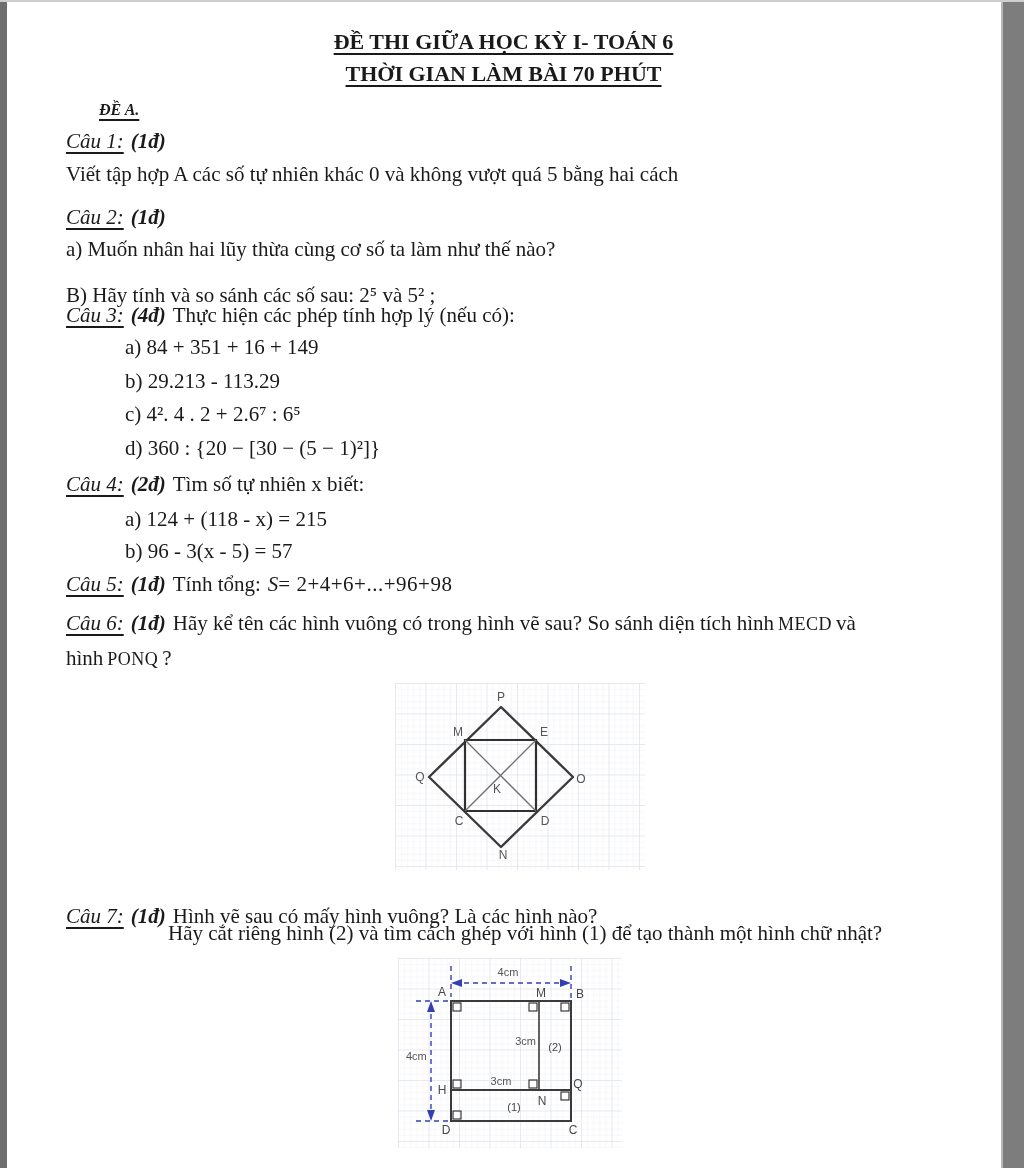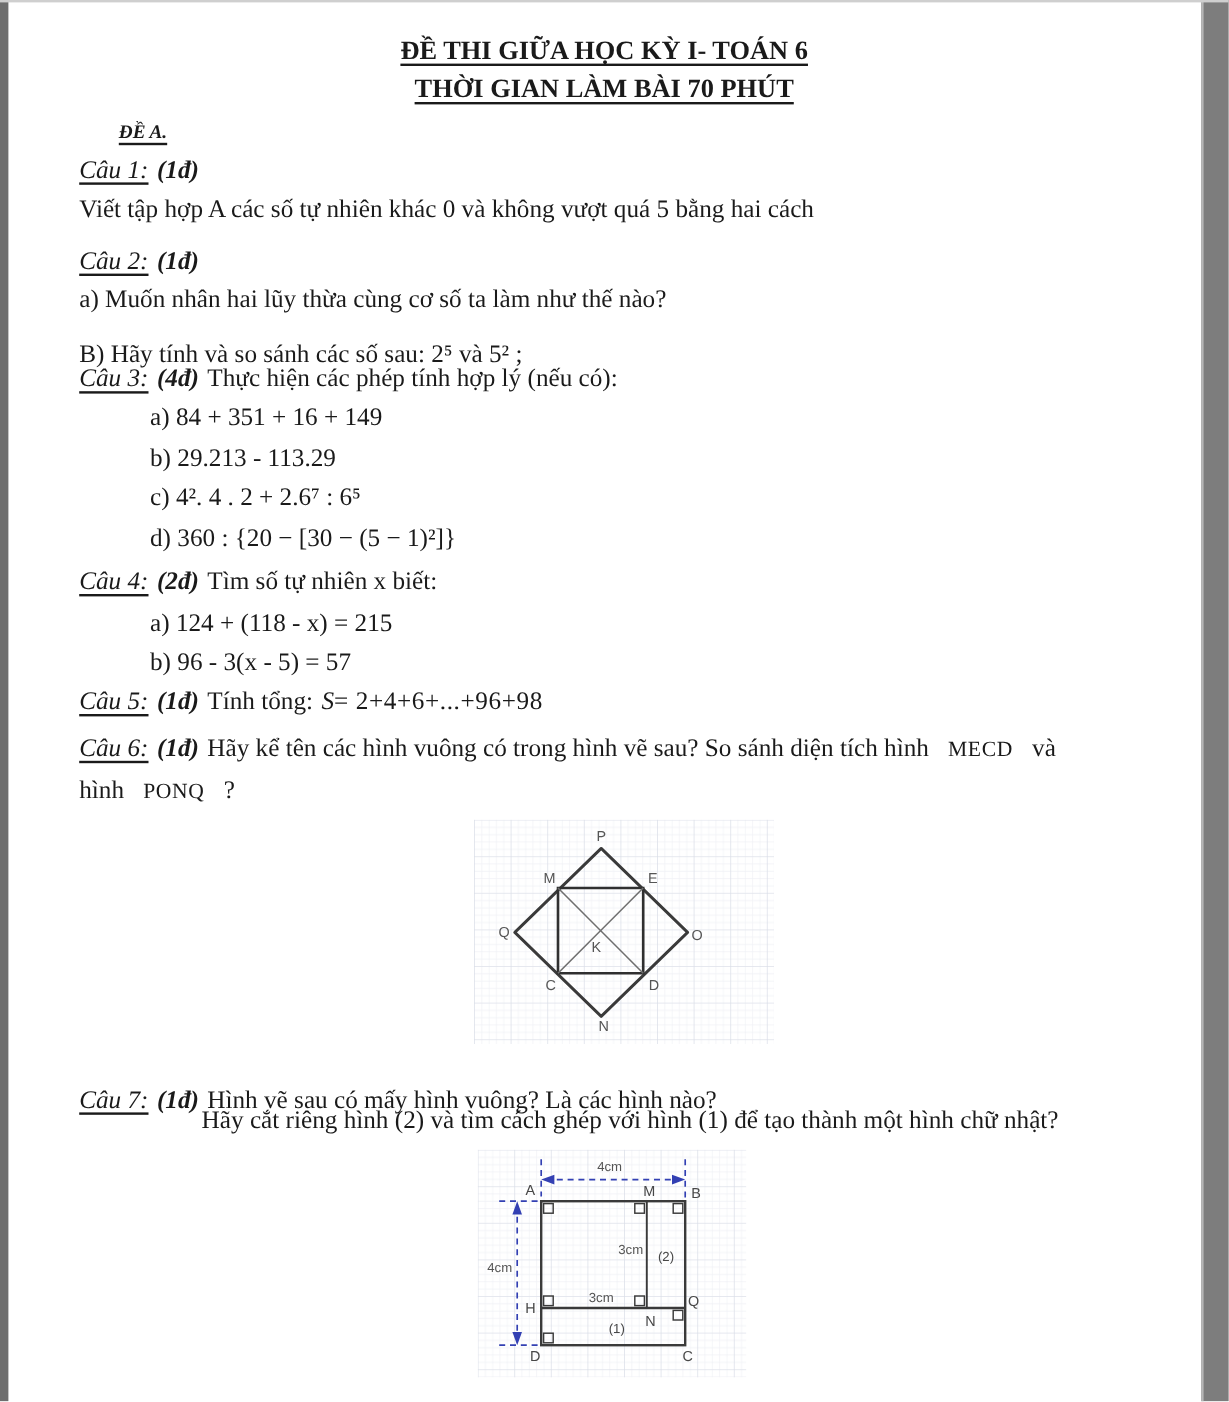--- a/index.html
+++ b/index.html
@@ -9,21 +9,21 @@
   .edge-right{position:absolute;left:1001px;top:0;width:23px;height:1168px;background:#7d7d7d;border-left:2px solid #b7b7b7;}
   .edge-top{position:absolute;left:0;top:0;width:1024px;height:2px;background:#cfcfcf;}
   .line{position:absolute;white-space:nowrap;font-size:21px;line-height:1.25;}
   .center{left:7px;width:993px;text-align:center;}
   .title-text{font-weight:bold;font-size:22px;text-decoration:underline;text-decoration-thickness:2px;text-underline-offset:4px;}
   .qlabel{font-weight:normal;font-style:italic;text-decoration:underline;text-decoration-thickness:2px;text-underline-offset:4px;}
   .qpts{font-weight:bold;font-style:italic;margin-left:7px;}
   .qintro{margin-left:7px;}
   .deA{font-weight:bold;font-style:italic;font-size:16px;text-decoration:underline;text-decoration-thickness:2px;text-underline-offset:4px;margin-left:33px;}
   .mathvar{font-style:italic;margin-left:7px;}
-  .varcaps{font-size:18px;letter-spacing:0.5px;margin:0 16px;}
+  .varcaps{font-size:18px;letter-spacing:0.5px;margin:0 4px;}
   .mathrest{letter-spacing:0.5px;}
   svg text{font-family:"Liberation Sans","DejaVu Sans",sans-serif;}
   .fig{position:absolute;}
 </style>
 </head>
 <body>
 
 <div class="page">
   <div class="edge-left"></div>
   <div class="edge-right"></div>

